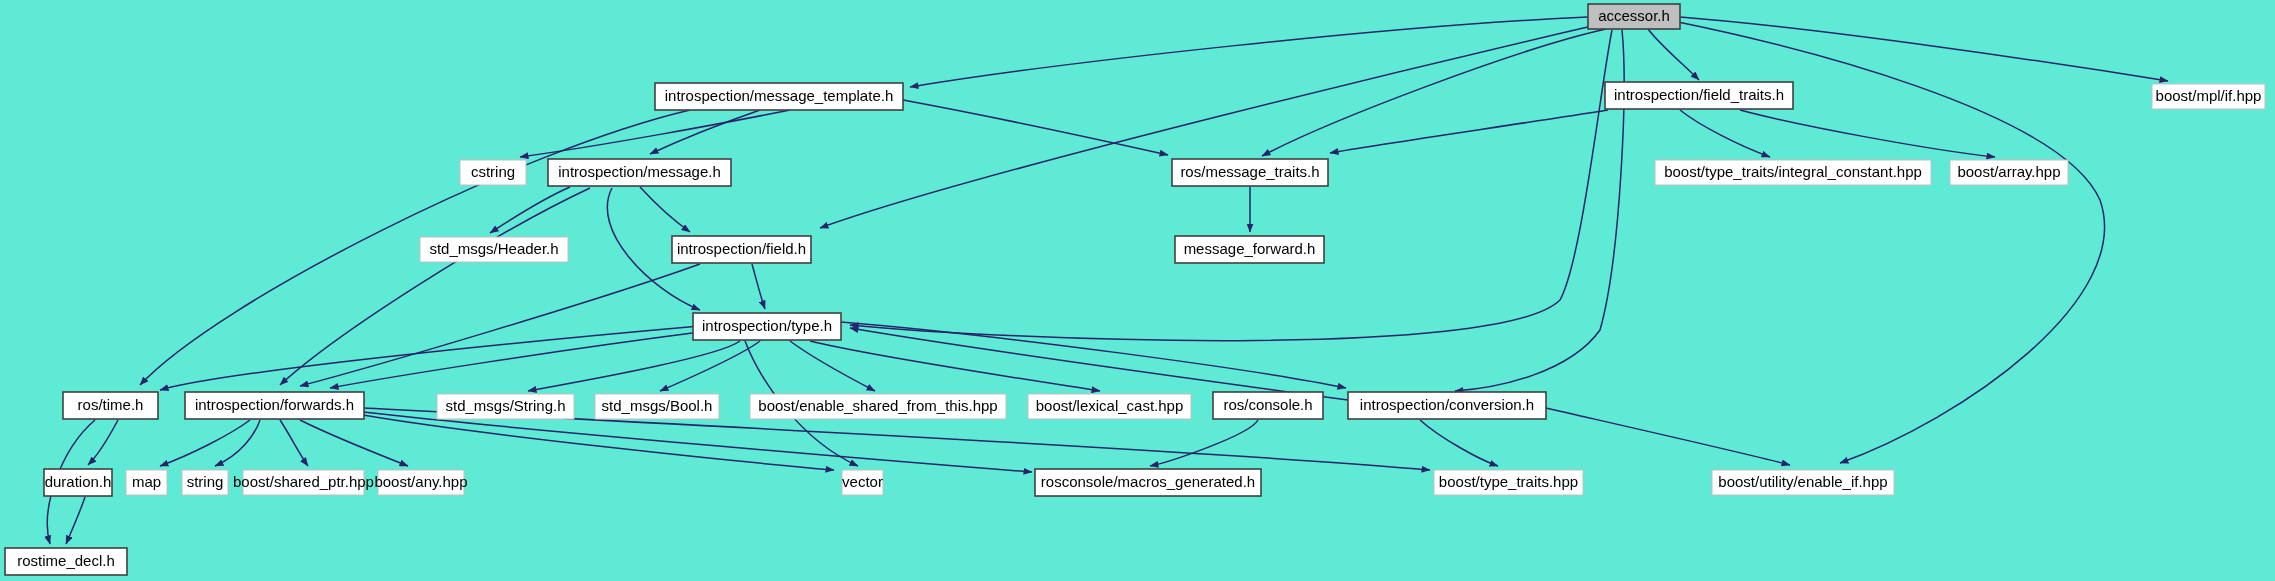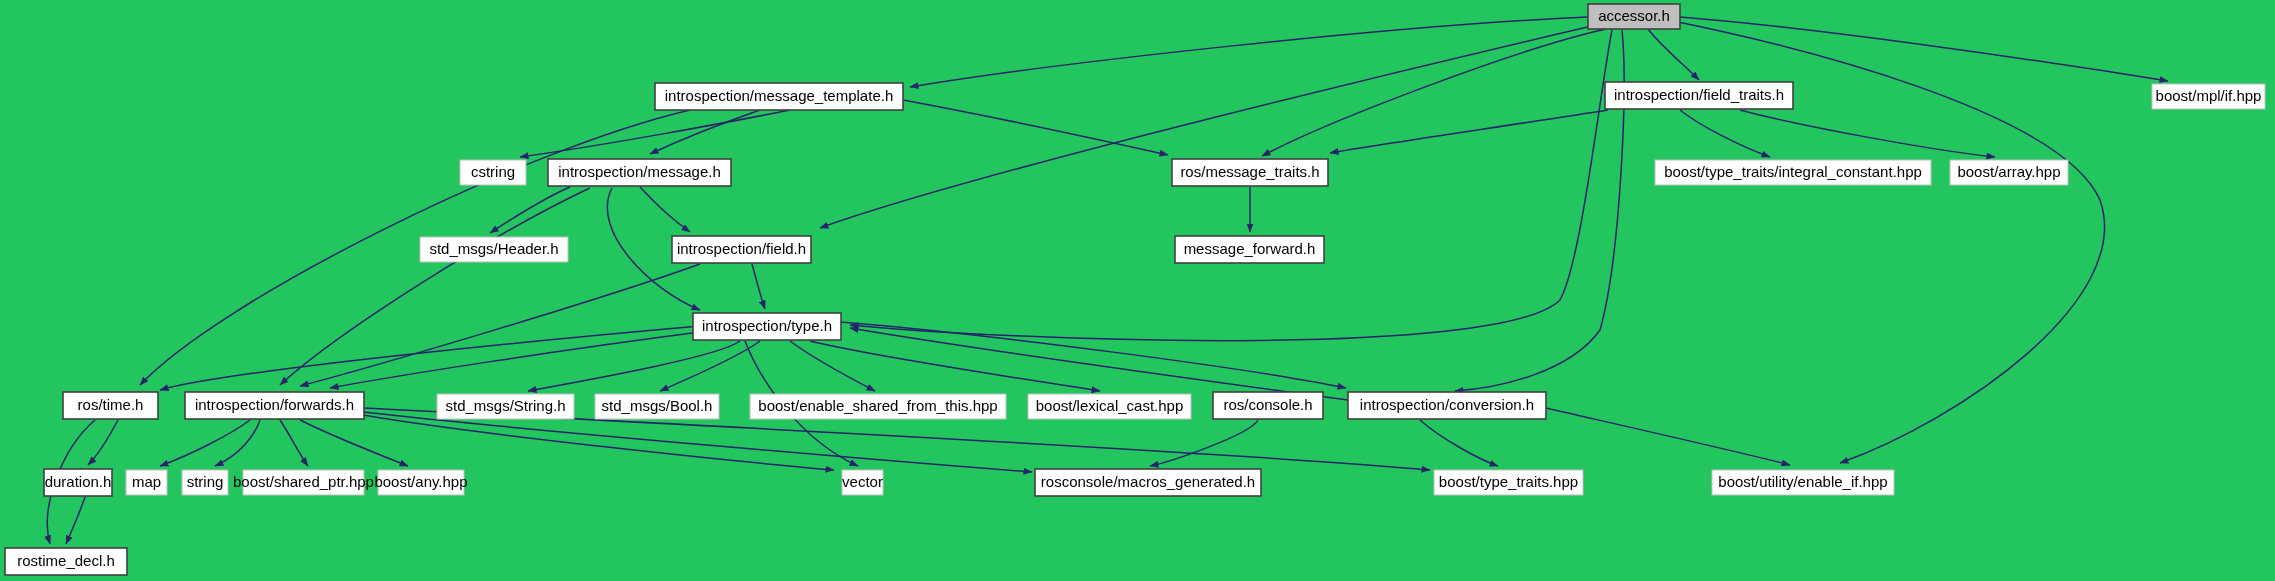--- a/index.html
+++ b/index.html
@@ -1,17 +1,17 @@
 <!DOCTYPE html>
 <html><head>
 <meta charset="utf-8">
 <style>
   html,body{margin:0;padding:0;background:#ffffff;}
   body{font-family:"Liberation Sans",sans-serif;}
-  #graph-wrap{position:relative;width:2275px;height:581px;overflow:hidden;background:#22c55e;}
+  #graph-wrap{position:relative;width:2275px;height:581px;overflow:hidden;background:#5eead4;}
   svg#graph{position:absolute;left:0;top:0;width:2275px;height:581px;display:block;}
   .nd-rect{fill:#ffffff;stroke:#bfbfbf;stroke-width:1;}
   .nd-rect.strong{stroke:#404040;stroke-width:1.6;}
   .nd-rect.root{fill:#bfbfbf;stroke:#404040;stroke-width:1.6;}
   .nd-label{font-family:"Liberation Sans",sans-serif;font-size:15px;fill:#000;text-anchor:middle;dominant-baseline:middle;}
   .edge{fill:none;stroke:#27246b;stroke-width:1.5;}
   .arrow{fill:#27246b;stroke:none;}
 </style>
 </head>
 <body>

